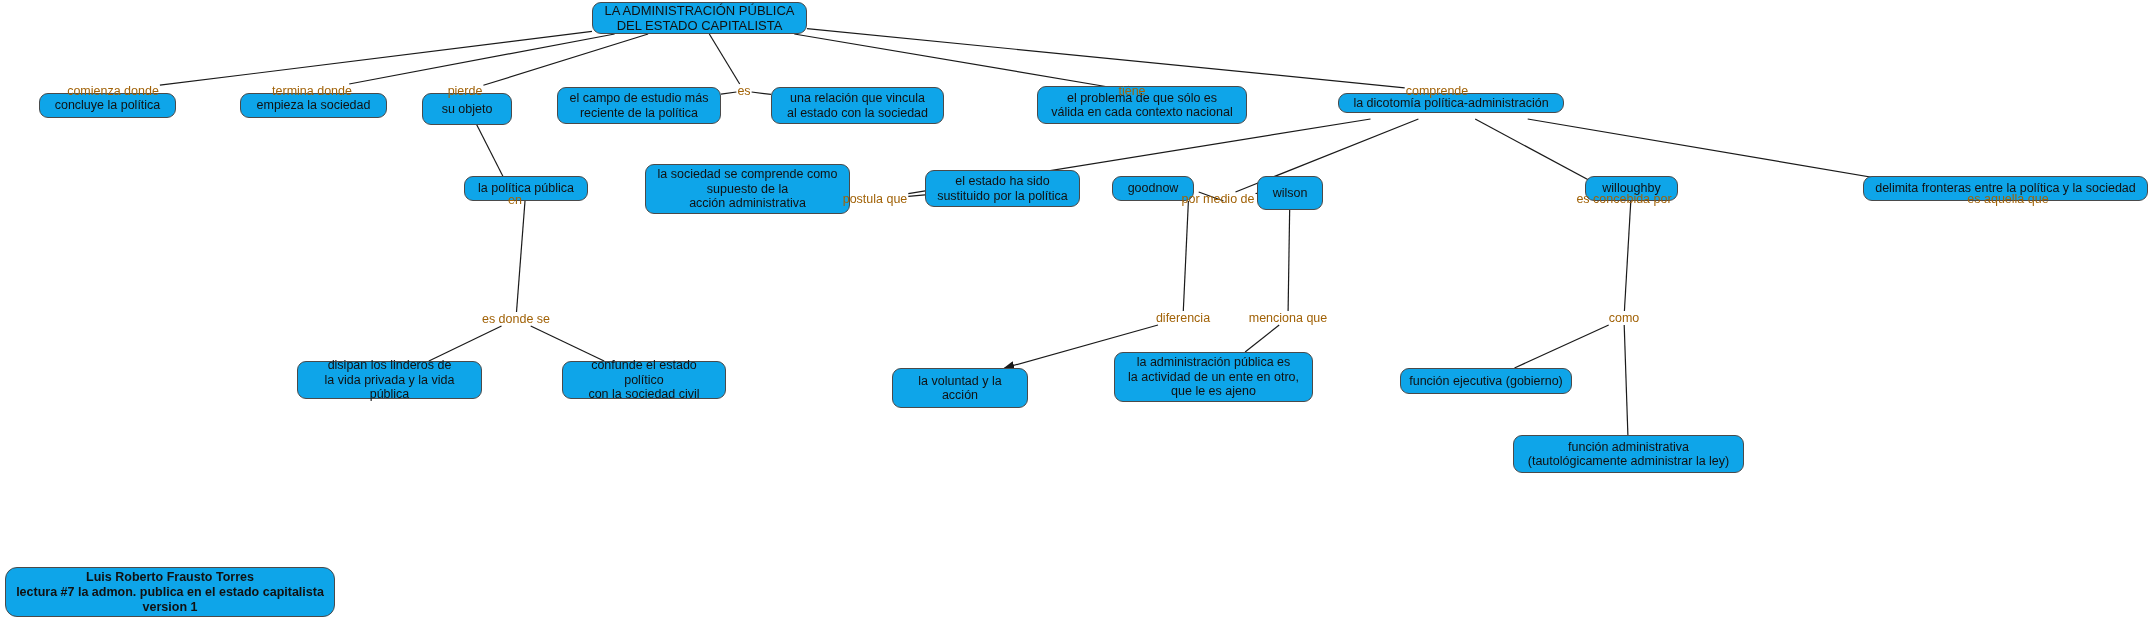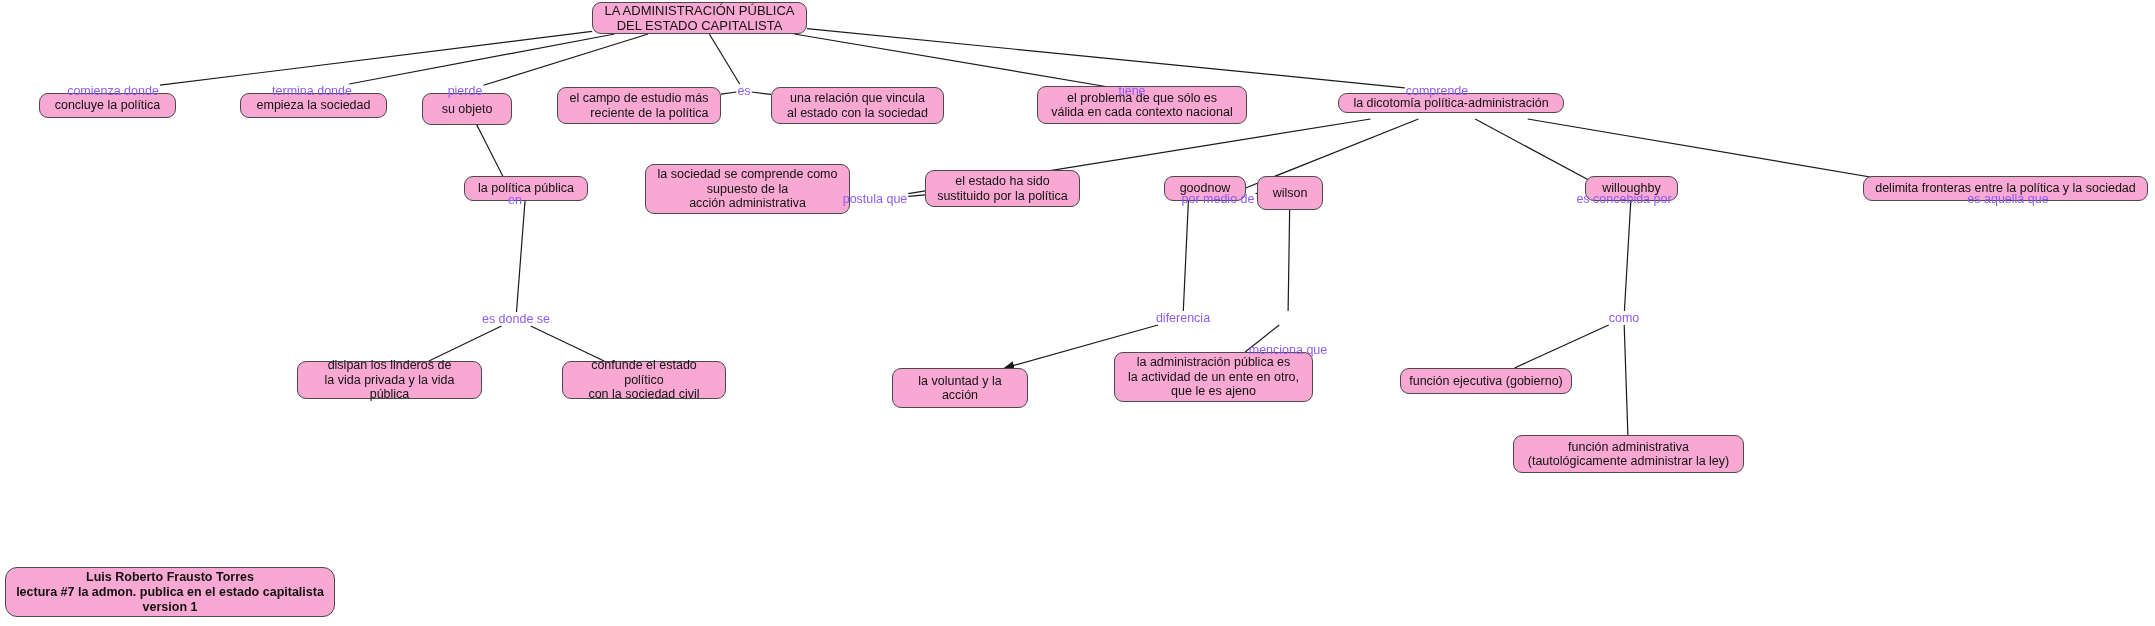--- a/index.html
+++ b/index.html
@@ -18,21 +18,21 @@
   #edge-layer {
     position: absolute;
     left: 0; top: 0;
     width: 2155px;
     height: 626px;
     pointer-events: none;
   }
   .node {
     position: absolute;
     box-sizing: border-box;
-    background: #f9a8d4;
+    background: #0ea5e9;
     border: 1px solid #4a4a4a;
     border-radius: 9px;
     color: #111111;
     font-size: 12.5px;
     line-height: 14.5px;
     text-align: center;
     display: flex;
     align-items: center;
     justify-content: center;
     padding: 2px 7px;
@@ -44,21 +44,21 @@
     line-height: 15.5px;
   }
   .node.footer {
     font-weight: bold;
     font-size: 12.5px;
     line-height: 15px;
     border-radius: 12px;
   }
   .link-label {
     position: absolute;
-    color: #8b5cf6;
+    color: #a16207;
     font-size: 12.5px;
     line-height: 14px;
     white-space: nowrap;
     background: transparent;
     z-index: 6;
     transform: translate(-50%, -50%);
     text-align: left;
   }
 </style>
 </head>
@@ -110,34 +110,34 @@
         <line x1="1624.2" y1="325.0" x2="1627.9" y2="435.0"></line>
       </g>
   </svg>
 
   <div id="nodes">
       <div class="node root" style="left: 592px; top: 2px; width: 215px; height: 32px;">LA ADMINISTRACIÓN PÚBLICA
 DEL ESTADO CAPITALISTA</div>
       <div class="node" style="left: 39px; top: 93px; width: 137px; height: 25px;">concluye la política</div>
       <div class="node" style="left: 240px; top: 93px; width: 147px; height: 25px;">empieza la sociedad</div>
       <div class="node" style="left: 422px; top: 93px; width: 90px; height: 32px;">su objeto</div>
-      <div class="node" style="left: 557px; top: 87px; width: 164px; height: 37px; text-align: right;">el campo de estudio más
+      <div class="node" style="left: 557px; top: 87px; width: 164px; height: 37px;">el campo de estudio más
 reciente de la política</div>
       <div class="node" style="left: 771px; top: 87px; width: 173px; height: 37px;">una relación que vincula
 al estado con la sociedad</div>
       <div class="node" style="left: 1037px; top: 86px; width: 210px; height: 38px;">el problema de que sólo es
 válida en cada contexto nacional</div>
       <div class="node" style="left: 1338px; top: 93px; width: 226px; height: 20px;">la dicotomía política-administración</div>
       <div class="node" style="left: 464px; top: 176px; width: 124px; height: 25px;">la política pública</div>
       <div class="node" style="left: 645px; top: 164px; width: 205px; height: 50px;">la sociedad se comprende como
 supuesto de la
 acción administrativa</div>
       <div class="node" style="left: 925px; top: 170px; width: 155px; height: 37px;">el estado ha sido
 sustituido por la política</div>
-      <div class="node" style="left: 1164px; top: 176px; width: 82px; height: 25px;">goodnow</div>
+      <div class="node" style="left: 1112px; top: 176px; width: 82px; height: 25px;">goodnow</div>
       <div class="node" style="left: 1257px; top: 176px; width: 66px; height: 34px;">wilson</div>
       <div class="node" style="left: 1585px; top: 176px; width: 93px; height: 25px;">willoughby</div>
       <div class="node" style="left: 1863px; top: 176px; width: 285px; height: 25px;">delimita fronteras entre la política y la sociedad</div>
       <div class="node" style="left: 297px; top: 361px; width: 185px; height: 38px;">disipan los linderos de
 la vida privada y la vida pública</div>
       <div class="node" style="left: 562px; top: 361px; width: 164px; height: 38px;">confunde el estado político
 con la sociedad civil</div>
       <div class="node" style="left: 892px; top: 368px; width: 136px; height: 40px;">la voluntad y la acción</div>
       <div class="node" style="left: 1114px; top: 352px; width: 199px; height: 50px;">la administración pública es
 la actividad de un ente en otro,
@@ -156,17 +156,17 @@
       <div class="link-label" style="left: 744px; top: 91px;">es</div>
       <div class="link-label" style="left: 1132px; top: 91px;">tiene</div>
       <div class="link-label" style="left: 1437px; top: 91px;">comprende</div>
       <div class="link-label" style="left: 515px; top: 200px;">en</div>
       <div class="link-label" style="left: 875px; top: 199px;">postula que</div>
       <div class="link-label" style="left: 1218px; top: 199px;">por medio de</div>
       <div class="link-label" style="left: 1624px; top: 199px;">es concebida por</div>
       <div class="link-label" style="left: 2000px; top: 199px; margin-left: 8px;">es aquella que</div>
       <div class="link-label" style="left: 516px; top: 319px;">es donde se</div>
       <div class="link-label" style="left: 1183px; top: 318px;">diferencia</div>
-      <div class="link-label" style="left: 1288px; top: 318px; margin-top: 32px;">menciona que</div>
+      <div class="link-label" style="left: 1288px; top: 318px;">menciona que</div>
       <div class="link-label" style="left: 1624px; top: 318px;">como</div>
     </div>
 
 </div>
 
 </body></html>

